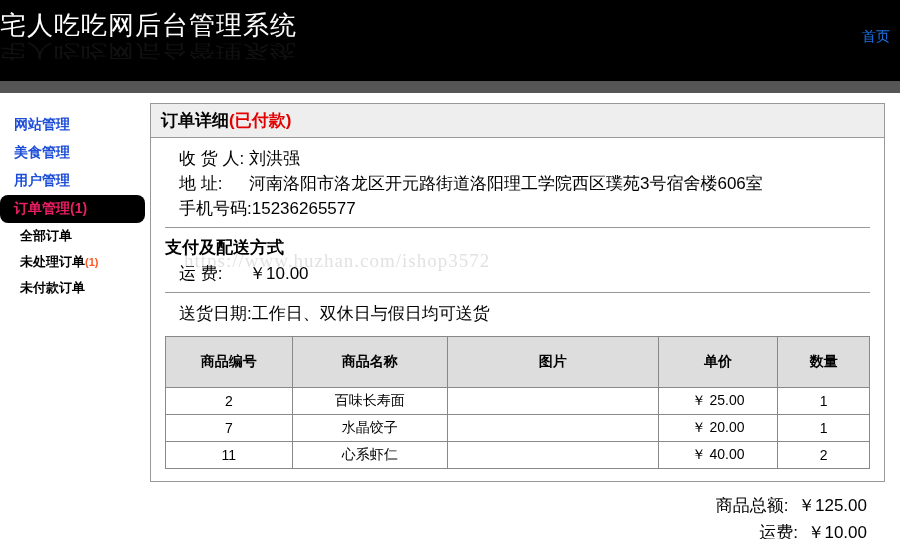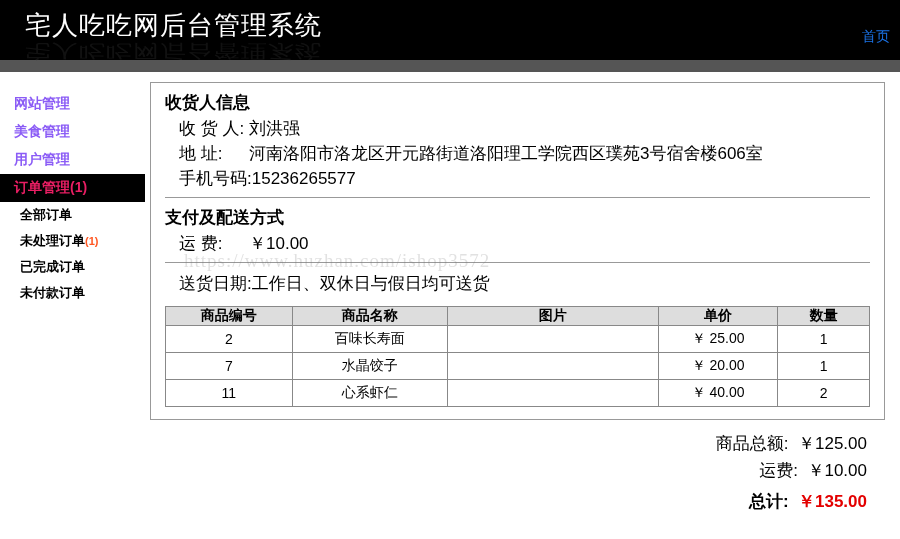--- a/index.html
+++ b/index.html
@@ -1,45 +1,45 @@
 <!DOCTYPE html>
 <html><head>
   <meta charset="utf-8">
   <style>
     * { margin: 0; padding: 0; box-sizing: border-box; }
     body { font-family: "Microsoft YaHei", SimSun, sans-serif; font-size: 14px; background: #fff; }
     
-    .header { background: #000; height: 60px; position: relative; padding-left: 25px; }
+    .header { background: #000; height: 81px; position: relative; }
     .header-title { color: #fff; font-size: 26px; font-weight: normal; padding-top: 8px; letter-spacing: 1px; }
     .header-reflection { color: #333; font-size: 26px; transform: scaleY(-0.7); opacity: 0.35; letter-spacing: 1px; margin-top: -10px; }
     .header-link { position: absolute; right: 10px; top: 28px; color: #1a73e8; font-size: 14px; cursor: pointer; }
     .grey-bar { background: #555; height: 12px; }
     
     .container { display: flex; }
     
     .sidebar { width: 145px; padding-top: 18px; }
-    .nav-group { color: #8b5cf6; font-weight: bold; font-size: 14px; padding: 5px 0 5px 14px; cursor: pointer; }
-    .nav-group.active { background: #000; color: #e91e63; }
+    .nav-group { color: #1d4ed8; font-weight: bold; font-size: 14px; padding: 5px 0 5px 14px; cursor: pointer; }
+    .nav-group.active { background: #000; color: #e91e63; border-radius: 8px; }
     .nav-group .count { color: #e91e63; }
     .nav-sub { font-size: 13px; color: #000; padding: 4px 0 4px 20px; cursor: pointer; font-weight: bold; }
     .nav-sub .badge { color: #ff5722; font-size: 11px; }
     
     .main { flex: 1; padding: 10px 15px 10px 5px; }
     .panel { border: 1px solid #999; background: #fff; }
     .panel-head { background: #eee; border-bottom: 1px solid #999; padding: 5px 10px; font-size: 17px; font-weight: bold; }
     .panel-head .status { color: #e30000; }
     .panel-body { padding: 8px 14px 12px 14px; }
     
     .section-title { font-size: 17px; font-weight: bold; margin-bottom: 2px; }
     .info-row { font-size: 17px; padding: 1px 0 1px 14px; }
     .info-label { display: inline-block; min-width: 70px; }
     .divider { border-top: 1px solid #999; margin: 6px 0 8px 0; }
     
     table.items { width: 100%; border-collapse: collapse; margin-top: 10px; }
-    table.items th { background: #ddd; border: 1px solid #888; padding: 0; font-size: 14px; text-align: center; font-weight: bold; }
+    table.items th { background: #ddd; border: 1px solid #888; padding: 16px; font-size: 14px; text-align: center; font-weight: bold; }
     table.items td { border: 1px solid #888; padding: 4px; text-align: center; font-size: 14px; }
     
     .totals { text-align: right; margin-top: 10px; padding-right: 18px; }
     .total-row { font-size: 17px; padding: 2px 0; }
     .grand { font-size: 17px; font-weight: bold; margin-top: 6px; }
     .grand .amount { color: #e30000; }
     
     .watermark { position: absolute; top: 250px; left: 184px; color: rgba(120,120,120,0.22); font-size: 19px; letter-spacing: 1px; pointer-events: none; font-family: Liberation Serif, serif; z-index: 100; }
   </style>
 </head>
@@ -55,28 +55,29 @@
 <div class="container">
   <div class="sidebar">
     <div class="nav-group">网站管理</div>
     <div class="nav-group">美食管理</div>
     <div class="nav-group">用户管理</div>
     <div class="nav-group active">
       <span>订单管理</span><span class="count">(1)</span>
     </div>
     <div class="nav-sub"><span>全部订单</span></div>
     <div class="nav-sub"><span>未处理订单</span><span class="badge">(1)</span></div>
-    <div class="nav-sub"><span>已完成订单</span></div>
     <div class="nav-sub"><span>未付款订单</span></div>
   </div>
 
   <div class="main">
     <div class="panel">
+      <div class="panel-head">
+        <span>订单详细</span><span class="status">(已付款)</span>
+      </div>
       <div class="panel-body">
-        <div class="section-title">收货人信息</div>
         <div class="info-row"><span class="info-label">收 货 人:</span><span>刘洪强</span></div>
         <div class="info-row"><span class="info-label">地 址:</span><span>河南洛阳市洛龙区开元路街道洛阳理工学院西区璞苑3号宿舍楼606室</span></div>
         <div class="info-row"><span class="info-label">手机号码:</span><span>15236265577</span></div>
         <div class="divider"></div>
 
         <div class="section-title">支付及配送方式</div>
         <div class="info-row"><span class="info-label">运 费:</span><span>￥10.00</span></div>
         <div class="divider"></div>
         <div class="info-row"><span class="info-label">送货日期:</span><span>工作日、双休日与假日均可送货</span></div>
 

